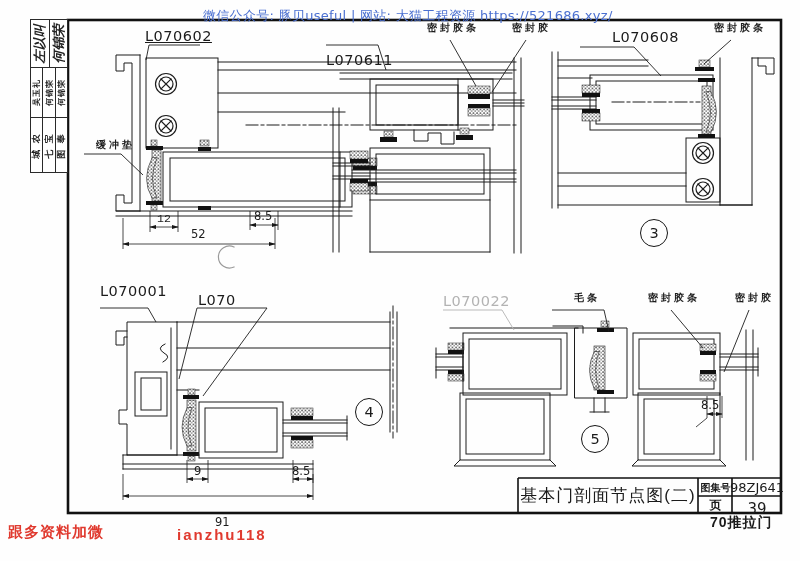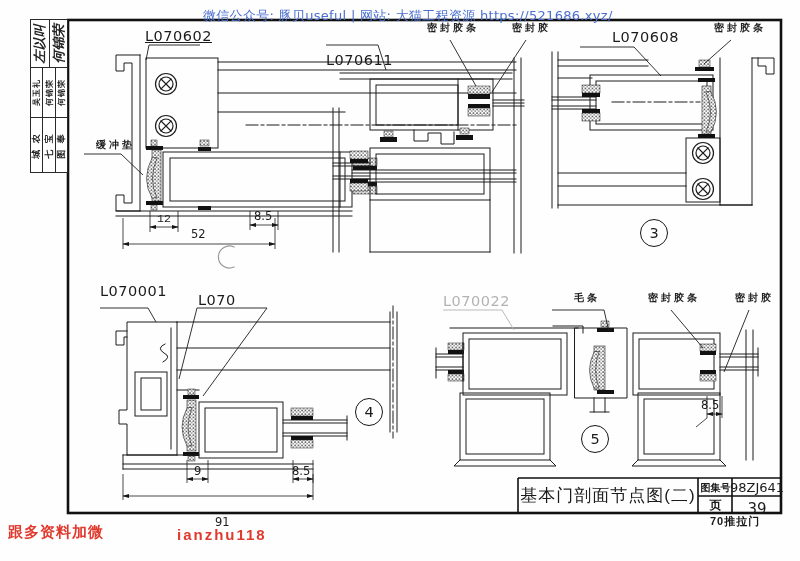--- a/index.html
+++ b/index.html
@@ -26,21 +26,21 @@
   .scell:last-child{border-right:none;}
   .rot{transform:rotate(-90deg);white-space:nowrap;font-weight:bold;color:#222;}
   .sig{font-family:"DejaVu Serif",serif;font-style:italic;font-size:13px;}
   .nm{font-size:8px;letter-spacing:1px;}
   .st{font-size:9px;letter-spacing:2px;}
   
   .tb-title{position:absolute;left:520px;top:481px;width:176px;height:29px;
             display:flex;align-items:center;justify-content:center;
             font-size:17px;letter-spacing:1px;font-weight:normal;}
   .tb-sm{position:absolute;display:flex;align-items:center;justify-content:center;}
-  .foot{position:absolute;left:710px;top:514px;font-size:11px;font-weight:bold;letter-spacing:1px;}
+  .foot{position:absolute;left:710px;top:514px;font-size:14px;font-weight:bold;letter-spacing:1px;}
 </style>
 </head>
 <body>
 
 <div class="page">
 
   <svg class="linework" width="800" height="561" viewBox="0 0 800 561">
     <defs>
       <pattern id="hatch" width="3.5" height="3.5" patternUnits="userSpaceOnUse">
         <rect width="3.5" height="3.5" fill="#ffffff"></rect>

